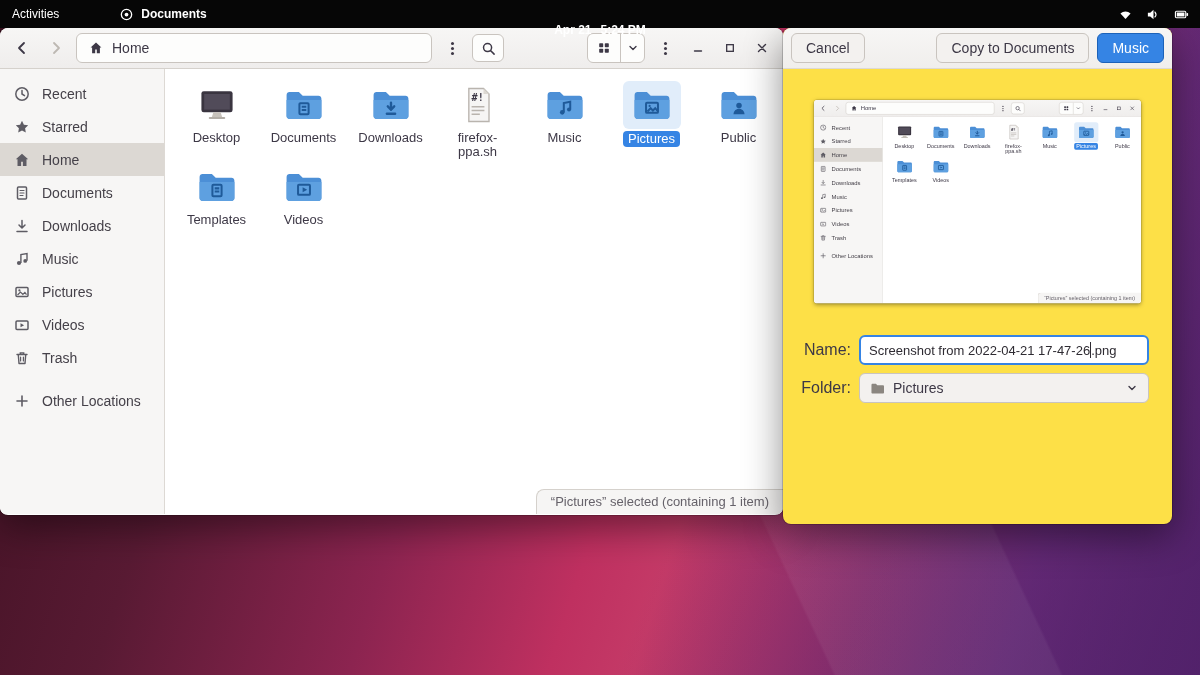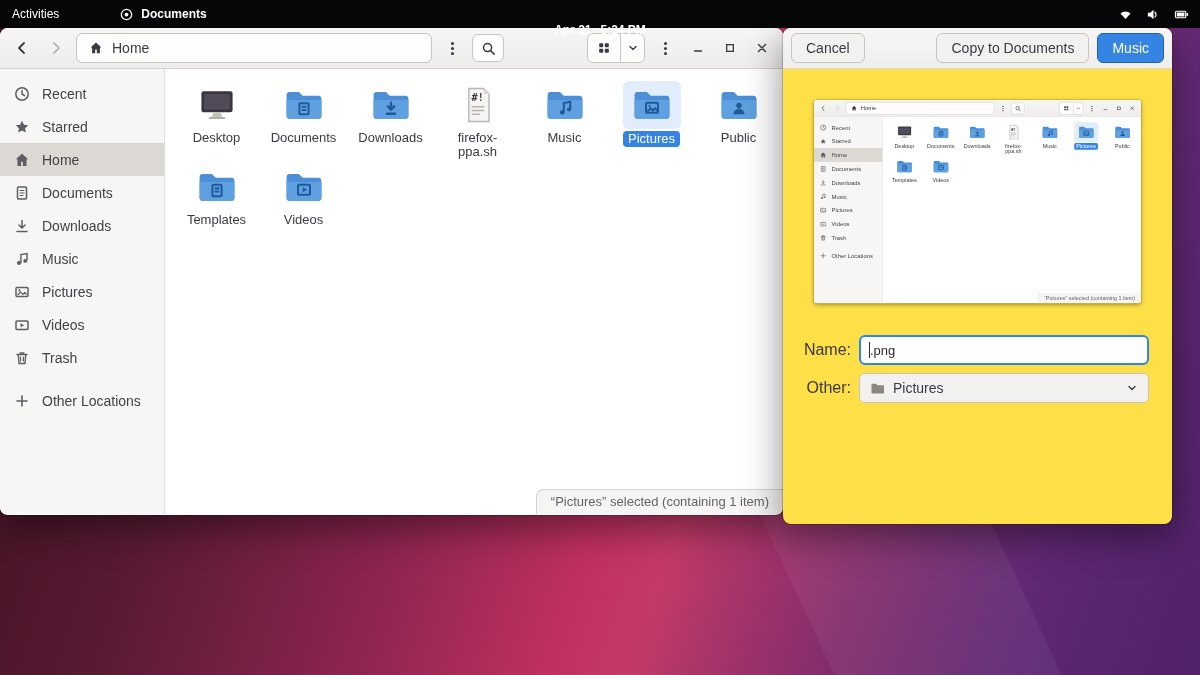--- a/index.html
+++ b/index.html
@@ -675,25 +675,26 @@
         <div class="statusbar">
           <span>“Pictures” selected (containing 1 item)</span>
         </div>
       </div>
     </div>
   </div>
       </div>
 
     <div class="dlg-label" style="top:307px">Name:</div>
     <div class="name-input">
+      <span>Screenshot from 2022-04-21 17-47-26</span>
       <span class="caret"></span>
       <span>.png</span>
     </div>
 
-    <div class="dlg-label" style="top:345px">Other:</div>
+    <div class="dlg-label" style="top:345px">Folder:</div>
     <div class="folder-btn">
       <svg width="15" height="13" viewBox="0 0 16 14">
         <path d="M1.5 3.2c0-.7.5-1.2 1.2-1.2h3.6l1.5 1.5h6c.7 0 1.2.5 1.2 1.2v6.6c0 .7-.5 1.2-1.2 1.2H2.7c-.7 0-1.2-.5-1.2-1.2z" fill="#8b8680"></path>
       </svg>
       <span>Pictures</span>
       <svg class="chev-right" width="12" height="12" viewBox="0 0 16 16">
         <path d="M4 6l4 4 4-4" fill="none" stroke="#3d3846" stroke-width="1.8" stroke-linecap="round" stroke-linejoin="round"></path>
       </svg>
     </div>
   </div>

